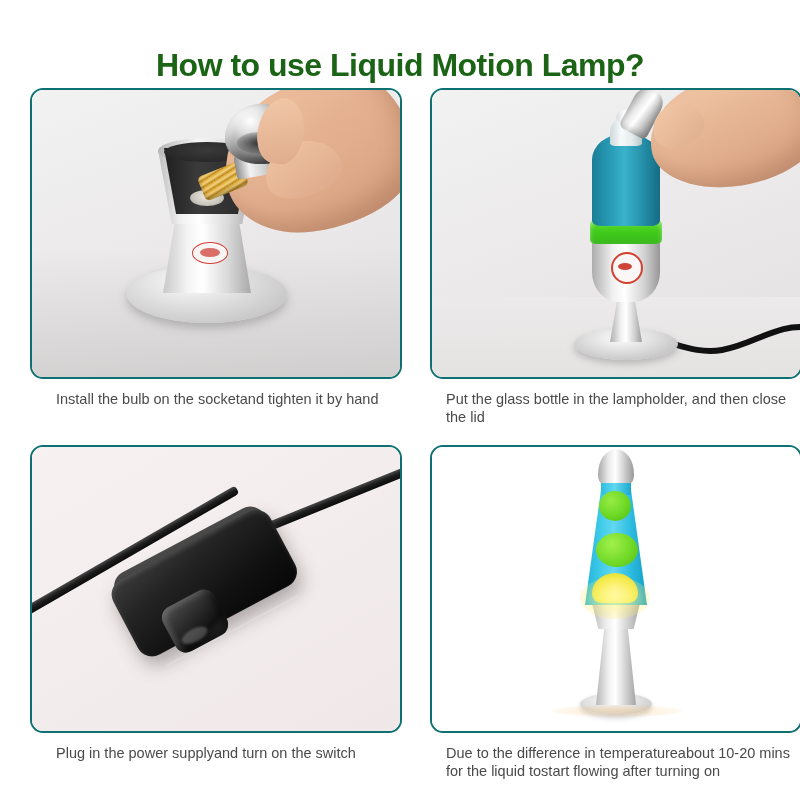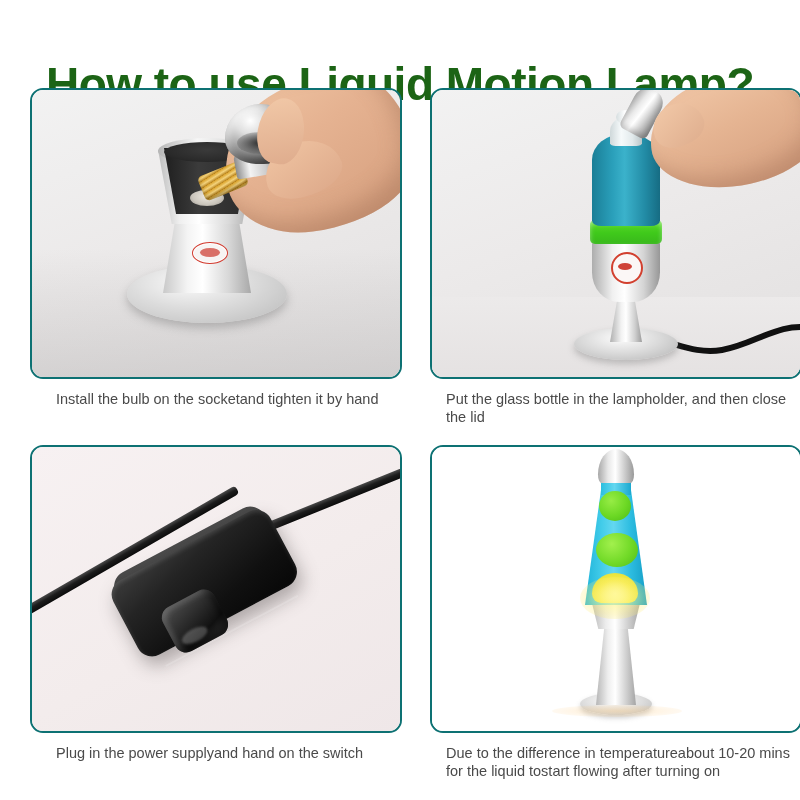--- a/index.html
+++ b/index.html
@@ -19,21 +19,21 @@
     height: 800px;
   }
 
   
   .title {
     position: absolute;
     top: 26px;
     left: 0;
     width: 800px;
     text-align: center;
-    font-size: 46px;
+    font-size: 32px;
     font-weight: bold;
     color: #1c6415;
     letter-spacing: -0.5px;
     font-family: "Liberation Sans", sans-serif;
     white-space: nowrap;
   }
 
   
   .grid {
     position: absolute;
@@ -533,21 +533,21 @@
           <div class="p3-cord-b"></div>
           <div class="p3-switch">
             <div class="p3-switch-top"></div>
             <div class="p3-switch-body">
               <div class="p3-rocker"></div>
               <div class="p3-seam"></div>
             </div>
           </div>
         </div>
       </div>
-      <div class="caption">Plug in the power supplyand hand on the switch</div>
+      <div class="caption">Plug in the power supplyand turn on the switch</div>
     </div>
 
     <div class="step step-4">
       <div class="photo tall">
         <div class="scene bg-white">
           <div class="p4-base-foot"></div>
           <div class="p4-base-stem"></div>
           <div class="p4-base-cone"></div>
           <div class="p4-glass"></div>
           <div class="p4-glass-top"></div>

